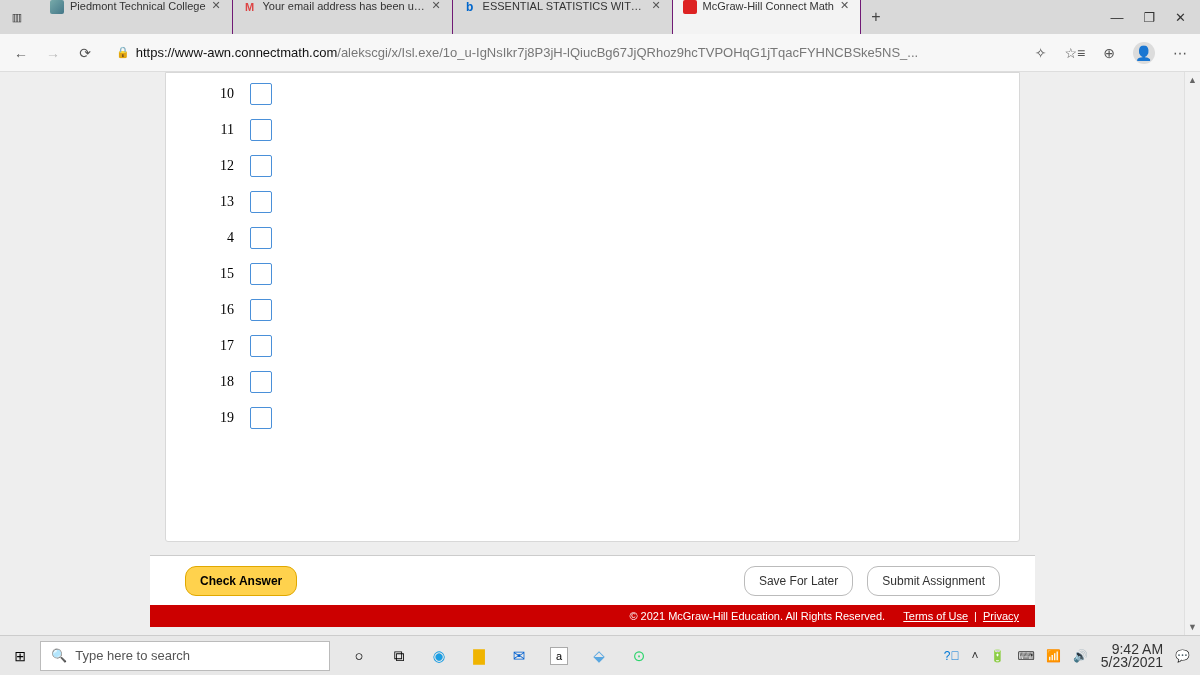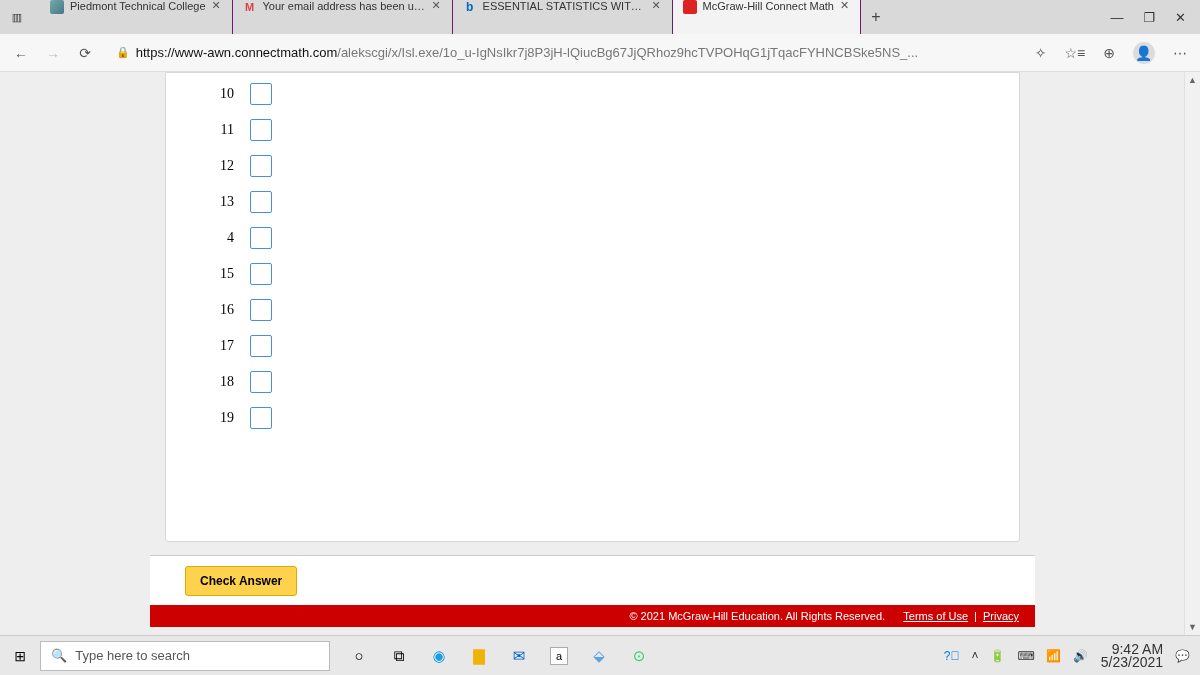--- a/index.html
+++ b/index.html
@@ -35,21 +35,21 @@
   .scroll-up { position:absolute; top:0; left:0; right:0; height:16px; display:flex; align-items:center; justify-content:center; font-size:9px; color:#666;}
   .scroll-dn { position:absolute; bottom:0; left:0; right:0; height:16px; display:flex; align-items:center; justify-content:center; font-size:9px; color:#666;}
 
   .content-card { position:absolute; left:165px; right:180px; top:0; height:470px; background:#fff; border:1px solid #d8d8d8; border-radius:0 0 3px 3px; }
   .rows { position:absolute; left:42px; top:8px; }
   .row { display:flex; align-items:center; gap:16px; height:25px; margin-bottom:11px; }
   .row .num { width:26px; text-align:right; font-size:14px; font-family: "Times New Roman", serif; color:#000; }
   .row .box { width:22px; height:22px; border:1px solid #4a90d9; border-radius:2px; background:#fff; }
 
   .actionbar { position:absolute; left:150px; right:165px; bottom:30px; height:50px; background:#fff; border-top:1px solid #ccc; display:flex; align-items:center; justify-content:space-between; padding:0 35px 0 35px; }
-  .btn { font-size:12px; padding:7px 14px; border-radius:3px; border:1px solid; cursor:pointer; }
+  .btn { font-size:12px; padding:7px 14px; border-radius:11px; border:1px solid; cursor:pointer; }
   .btn.check { background:#ffd24d; border-color:#e0a800; color:#000; font-weight:bold; }
   .btn.save { background:#fff; border-color:#bbb; color:#333; }
   .btn.submit { background:#fff; border-color:#bbb; color:#333; }
   .right-btns { display:flex; gap:14px; }
 
   .footerbar { position:absolute; left:150px; right:165px; bottom:8px; height:22px; background:#cc0000; color:#fff; font-size:11px; display:flex; align-items:center; justify-content:flex-end; padding:0 16px; gap:6px; }
   .footerbar a { color:#fff; text-decoration:underline; }
 
   
   .taskbar { position:absolute; left:0; right:0; bottom:0; height:40px; background:#e8e8e8; border-top:1px solid #ccc; display:flex; align-items:center; }
@@ -170,20 +170,24 @@
         </div>
       <div class="row">
           <span class="num">19</span>
           <span class="box"></span>
         </div>
     </div>
   </div>
 
   <div class="actionbar">
     <button class="btn check">Check Answer</button>
+    <div class="right-btns">
+      <button class="btn save">Save For Later</button>
+      <button class="btn submit">Submit Assignment</button>
+    </div>
   </div>
 
   <div class="footerbar">
     <span>© 2021 McGraw-Hill Education. All Rights Reserved.</span>&nbsp;&nbsp;
     <a href="#">Terms of Use</a>
     <span class="sep">|</span>
     <a href="#">Privacy</a>
   </div>
 
   <div class="scroll-track">

